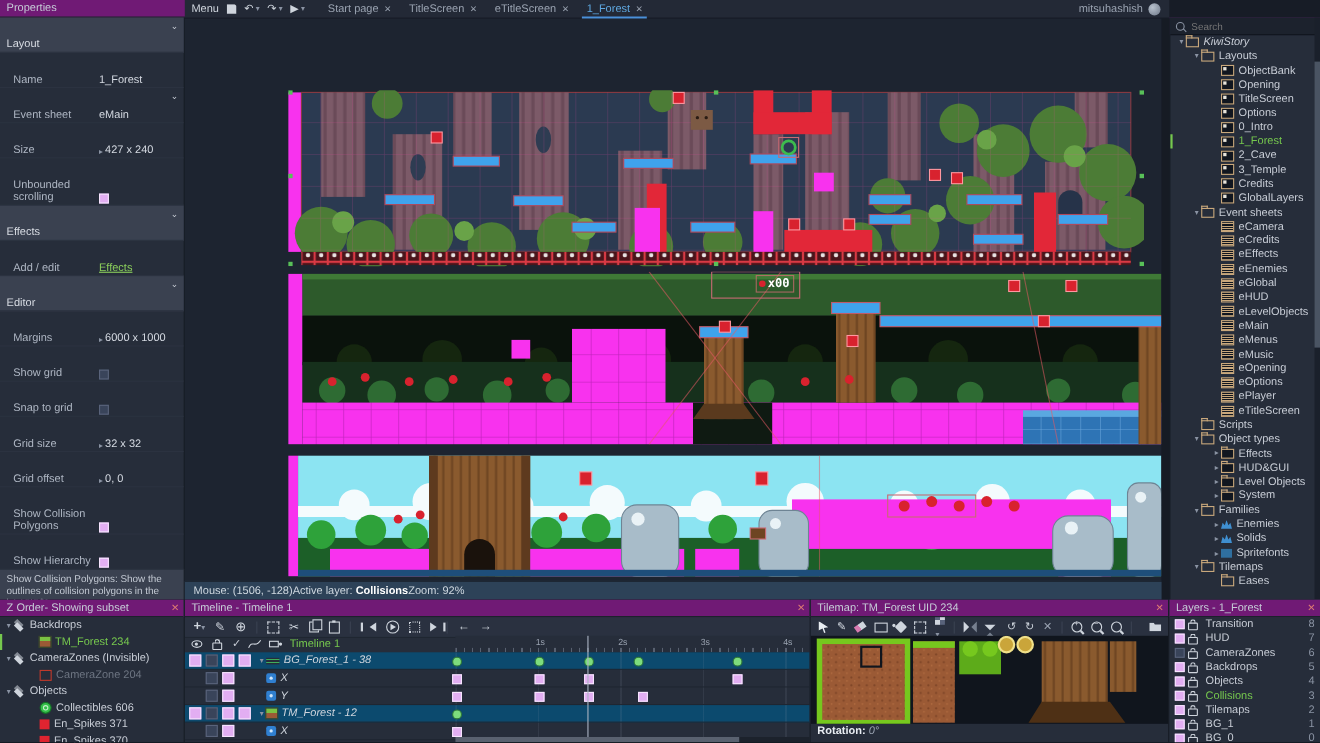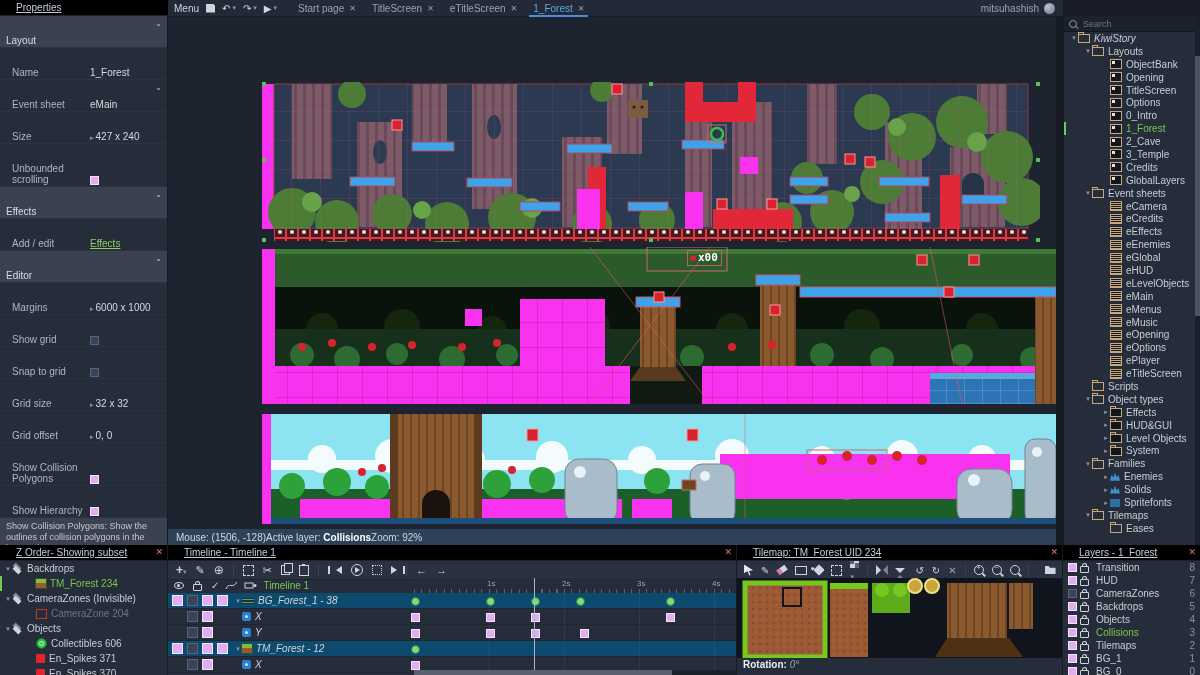--- a/index.html
+++ b/index.html
@@ -1,21 +1,21 @@
 <!DOCTYPE html>
 <html><head>
 <meta charset="utf-8">
 <style>
   html,body{margin:0;padding:0;background:#10141c;}
   #app{position:relative;width:1200px;height:675px;overflow:hidden;background:#171c26;
        font-family:"Liberation Sans","DejaVu Sans",sans-serif;font-size:10px;color:#c8cdd6;
        -webkit-font-smoothing:antialiased;}
   .abs{position:absolute;}
-  .phead{height:15px;background:#000000;color:#c6ccd7;line-height:15px;padding:0 16px;position:relative;
-         border-bottom:1px solid #1c222c;white-space:nowrap;overflow:hidden;text-decoration:underline;}
+  .phead{height:15px;background:#701a75;color:#c6ccd7;line-height:15px;padding:0 6px;position:relative;
+         border-bottom:1px solid #1c222c;white-space:nowrap;overflow:hidden;}
   .phead .x{position:absolute;right:4px;top:0;color:#dd7a72;font-size:9px;}
   
   #props-head{left:0;top:0;width:168px;}
   #menubar{left:168px;top:0;width:895px;height:17px;background:#232936;border-bottom:1px solid #161b24;
            display:flex;align-items:center;gap:7px;padding:0 6px;box-sizing:border-box;}
   #menubar .mi{color:#cfd5dd;font-size:10px;display:flex;align-items:center;gap:2px;}
   .caret{font-size:7px;color:#8a93a3;}
   #tabs{display:flex;height:17px;margin-left:6px;}
   .tab{display:flex;align-items:center;gap:5px;padding:0 8px;color:#9aa3b1;position:relative;}
   .tab[data-active="true"]{color:#5fa8e0;}

